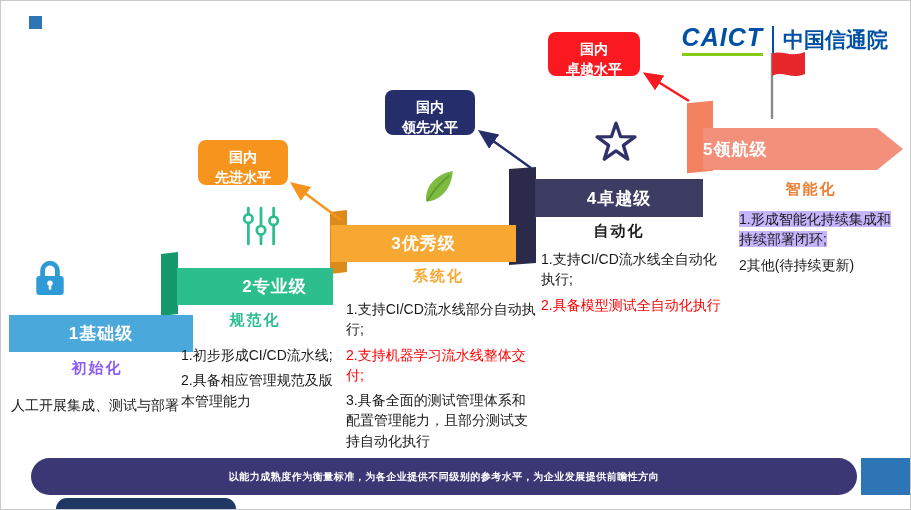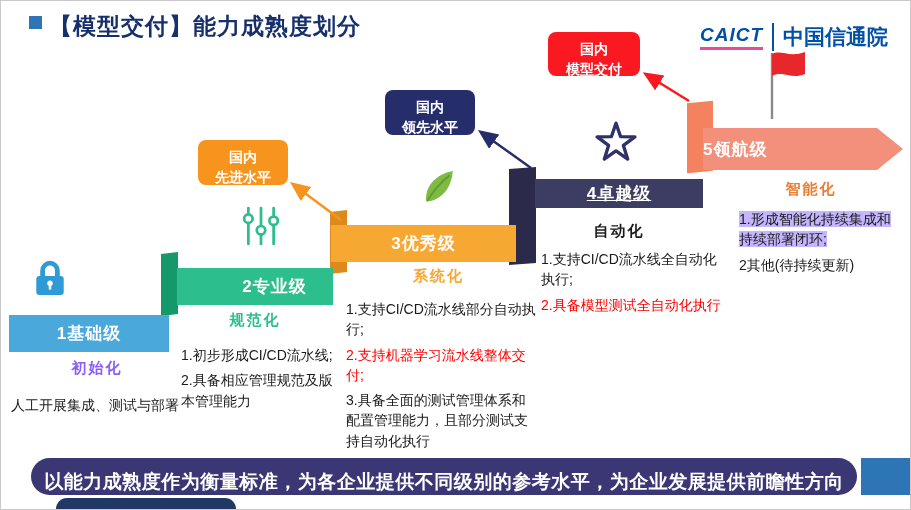--- a/index.html
+++ b/index.html
@@ -8,40 +8,40 @@
     position:relative; width:911px; height:510px; background:#ffffff;
     overflow:hidden; border:1px solid #c9c9c9;
   }
   
   .title-bullet { position:absolute; left:28px; top:15px; width:13px; height:13px; background:#2E75B6; }
   .page-title {
     position:absolute; left:48px; top:10px; font-size:23px; font-weight:bold;
     color:#17306B; letter-spacing:1px;
   }
   .logo { position:absolute; right:22px; top:22px; display:flex; align-items:center; gap:9px; }
-  .logo-en { font-size:19px; font-weight:bold; font-style:italic; color:#0050A5; letter-spacing:1px; border-bottom:3px solid #ec4899; padding-bottom:1px; }
+  .logo-en { font-size:25px; font-weight:bold; font-style:italic; color:#0050A5; letter-spacing:1px; border-bottom:3px solid #84cc16; padding-bottom:1px; }
   .logo-divider { width:2px; height:28px; background:#0050A5; }
   .logo-cn { font-size:21px; font-weight:bold; color:#0050A5; }
   
   .badge {
     position:absolute; width:90px; height:45px; border-radius:8px; color:#fff;
     font-size:14px; font-weight:bold; text-align:center; line-height:1.4; padding-top:8px;
   }
   .badge-advanced  { left:197px; top:139px; background:#F7941D; }
   .badge-leading   { left:384px; top:89px;  background:#262D6B; }
   .badge-excellent { left:547px; top:31px;  background:#FB1921; width:92px; height:44px; }
   
   .bar {
     position:absolute; display:flex; align-items:center; justify-content:center;
     color:#fff; font-size:17px; font-weight:bold; letter-spacing:1px;
   }
-  .bar-1 { left:8px;   top:314px; width:160px; height:37px; background:#4BA8DB; }
+  .bar-1 { left:8px;   top:314px; width:184px; height:37px; background:#4BA8DB; }
   .bar-2 { left:176px; top:267px; width:156px; height:37px; background:#2CBE8C;padding-left:39px; }
   .bar-3 { left:330px; top:224px; width:185px; height:37px; background:#F7A833; }
-  .bar-4 { left:534px; top:178px; width:168px; height:29px; background:#3D3C63;text-decoration:underline; }
+  .bar-4 { left:534px; top:178px; width:168px; height:38px; background:#3D3C63; }
   .bar-5 {
     left:702px; top:127px; width:200px; height:42px; background:#F2907B;
     clip-path:polygon(0 0, 87% 0, 100% 50%, 87% 100%, 0 100%);
     justify-content:flex-start; 
   }
   .riser { position:absolute; }
   .riser-2 { left:160px; top:252px; width:17px; height:62px; background:#15996B; transform:skewY(-6deg); }
   .riser-3 { left:329px; top:210px; width:17px; height:62px; background:#DD8A1C; transform:skewY(-6deg); }
   .riser-4 { left:508px; top:167px; width:27px; height:96px; background:#2B2A4A; transform:skewY(-4deg); }
   .riser-5 { left:686px; top:101px; width:26px; height:70px; background:#F4825E; transform:skewY(-6deg); }
@@ -66,33 +66,32 @@
   .lock-icon    { left:30px;  top:258px; }
   .sliders-icon { left:240px; top:203px; }
   .leaf-icon    { left:420px; top:168px; }
   .star-icon    { left:592px; top:118px; }
   .flag-icon    { left:762px; top:48px; }
   
   .arrows { position:absolute; left:0; top:0; pointer-events:none; }
   
   .banner {
     position:absolute; left:30px; top:457px; width:826px; height:37px;
-    background:#3B3775; border-radius:19px; color:#fff; font-size:19px; font-weight:bold;
-    display:flex; align-items:flex-end; justify-content:center; letter-spacing:0.5px;
+    background:#3B3775; border-radius:19px; color:#fff; font-size:10px; font-weight:bold;
+    display:flex; align-items:center; justify-content:center; letter-spacing:0.5px;
   }
   .banner-accent { position:absolute; left:860px; top:457px; width:51px; height:37px; background:#2E75B6; }
   .bottom-shape { position:absolute; left:55px; top:497px; width:180px; height:22px; background:#203864; border-radius:11px; }
 </style>
 </head>
 <body>
 
 <div class="slide">
 
   <div class="title-bullet"></div>
-  <h1 class="page-title">【模型交付】能力成熟度划分</h1>
   <div class="logo">
     <span class="logo-en">CAICT</span>
     <span class="logo-divider"></span>
     <span class="logo-cn">中国信通院</span>
   </div>
 
   <div class="riser riser-2"></div>
   <div class="riser riser-3"></div>
   <div class="riser riser-4"></div>
   <div class="riser riser-5"></div>
@@ -143,21 +142,21 @@
   <div class="badge badge-advanced">
     <div>国内</div>
     <div>先进水平</div>
   </div>
   <div class="badge badge-leading">
     <div>国内</div>
     <div>领先水平</div>
   </div>
   <div class="badge badge-excellent">
     <div>国内</div>
-    <div>模型交付</div>
+    <div>卓越水平</div>
   </div>
 
   <svg class="arrows" width="911" height="510">
     <defs>
       <marker id="ah-o" markerWidth="9" markerHeight="9" refX="6" refY="3.5" orient="auto">
           <path d="M0,0 L8,3.5 L0,7 Z" fill="#F7941D"></path>
         </marker>
       <marker id="ah-n" markerWidth="9" markerHeight="9" refX="6" refY="3.5" orient="auto">
           <path d="M0,0 L8,3.5 L0,7 Z" fill="#262D6B"></path>
         </marker>

